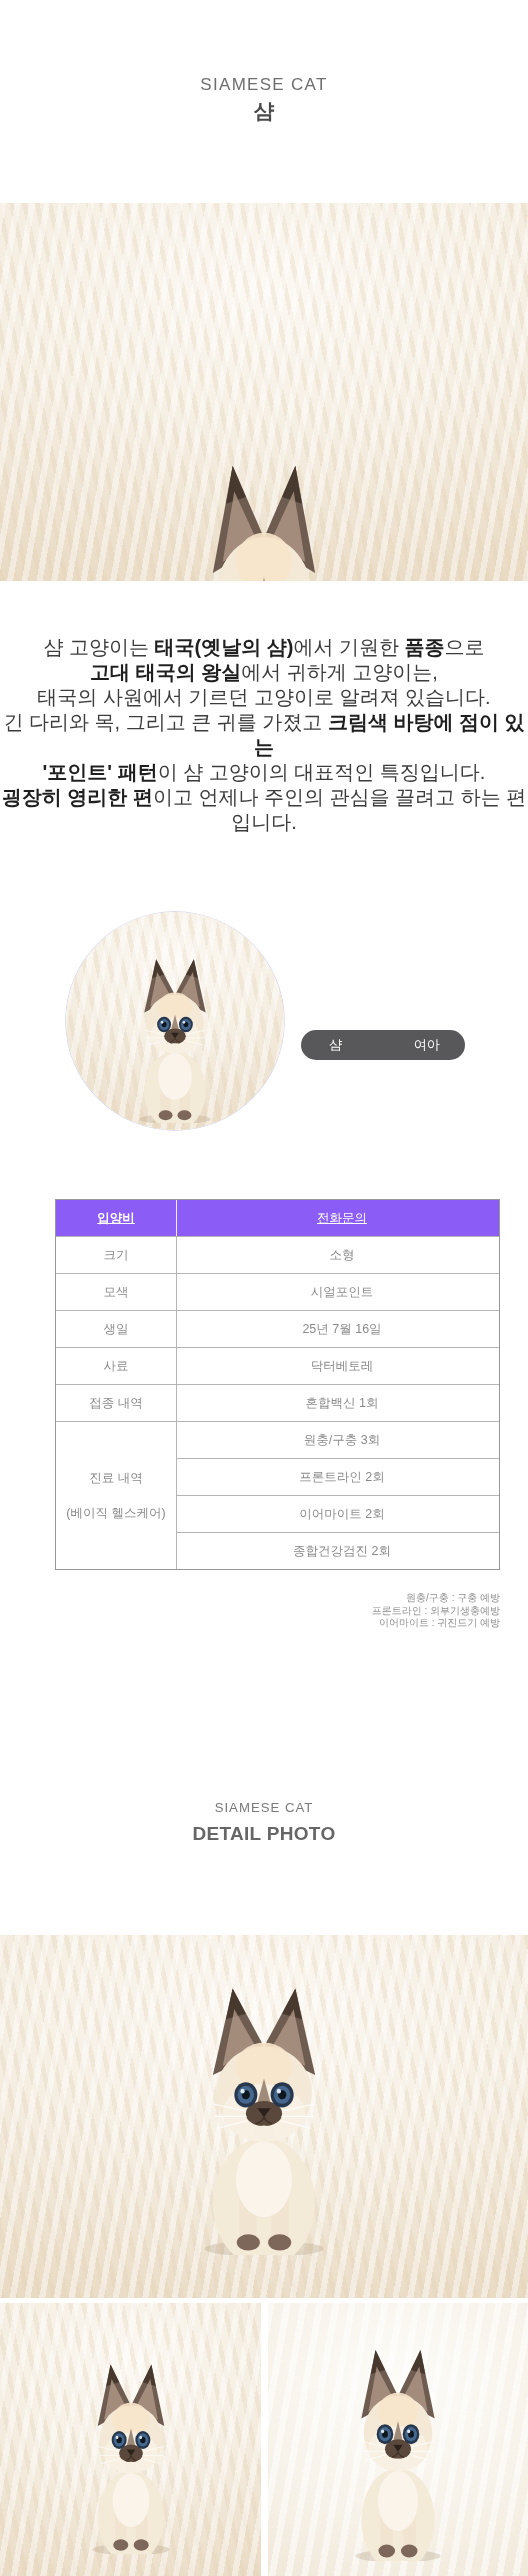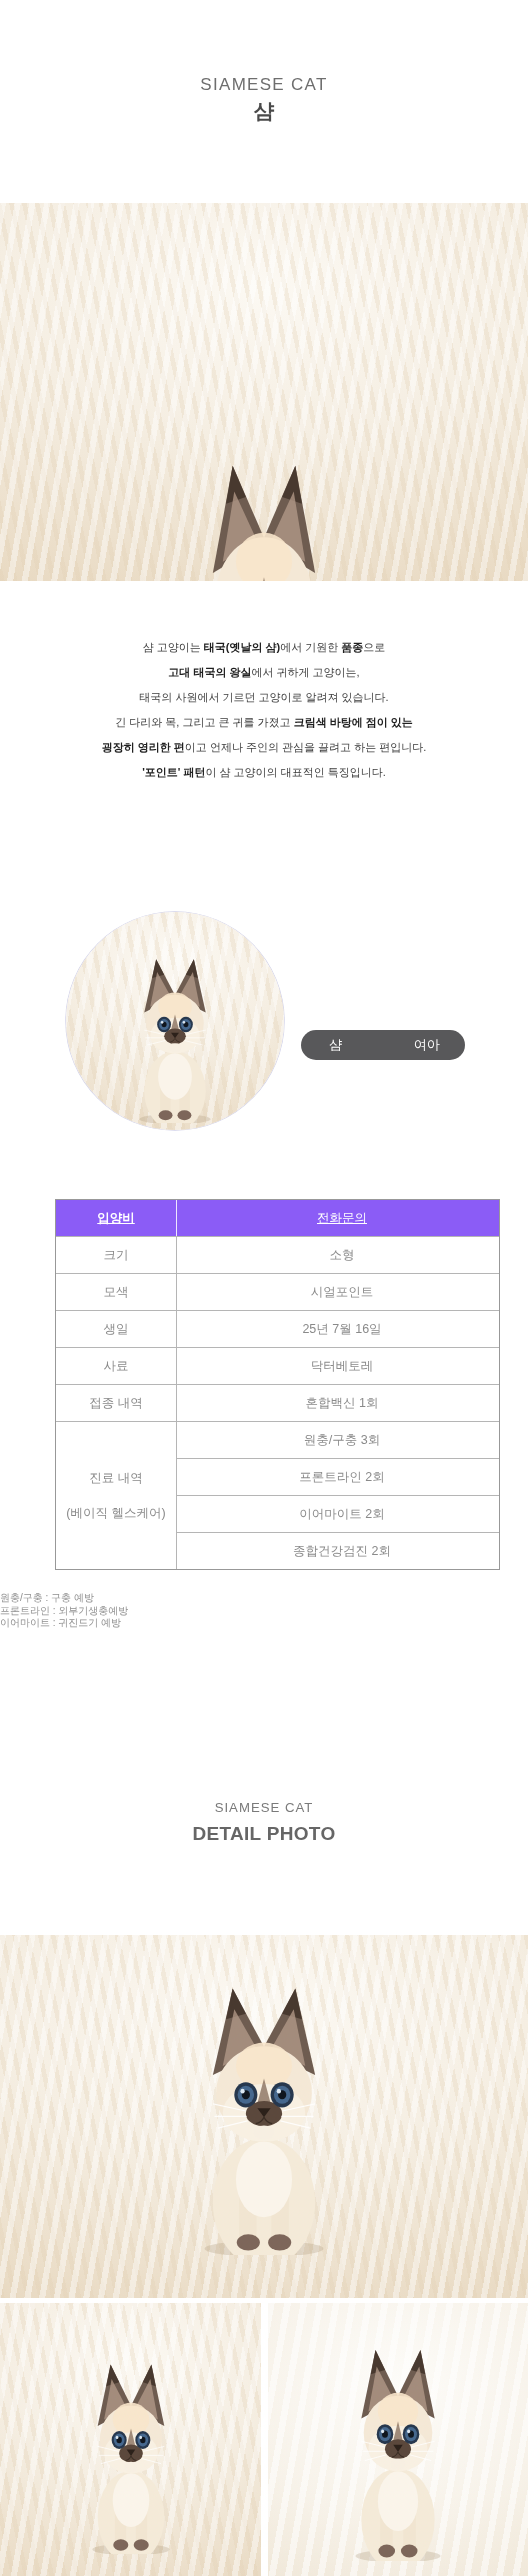--- a/index.html
+++ b/index.html
@@ -32,21 +32,21 @@
   .hero { top:195px; left:0; width:528px; height:378px; }
   .detail-1 { top:1927px; left:0; width:528px; height:363px; }
   .bottom-left { top:2295px; left:0; width:261px; height:281px; }
   .bottom-right { top:2295px; left:268px; width:260px; height:281px; }
   .profile-circle { top:904px; left:66px; width:218px; height:218px; border-radius:50%;
     box-shadow:0 0 0 0.7px rgba(150,150,205,0.45); }
   .kitten { position:absolute; left:50%; transform:translateX(-50%); display:block; }
 
   
   .desc { position:absolute; top:627px; left:0; width:528px; text-align:center;
-    font-size:11px; line-height:25px; color:#3c3c3c; }
+    font-size:20px; line-height:25px; color:#3c3c3c; }
   .desc strong { font-weight:700; color:#1f1f1f; }
 
   
   .badge { position:absolute; top:1022px; left:301px; width:164px; height:30px;
     background:#58585a; border-radius:15px; display:flex; align-items:center;
     justify-content:space-between; padding:0 25px 0 28px; color:#ffffff; font-size:13.2px; font-weight:500; }
 
   
   .info-table { position:absolute; top:1191px; left:55px; width:445px;
     display:grid; grid-template-columns:120px 1fr; grid-template-rows:36px repeat(9,37px);
@@ -54,21 +54,21 @@
   .cell { display:flex; align-items:center; justify-content:center; text-align:center;
     font-size:12.5px; color:#8a8a8a; line-height:17px; }
   .cell.vcol { border-left:0.7px solid #b5b5b5;padding-left:8px; }
   .cell.bt { border-top:0.7px solid #b5b5b5;text-align:center; }
   .cell.head { background:#8b5cf6; color:#ffffff;text-decoration:underline; }
   .cell.head-label { font-weight:700; }
   .cell.head.vcol { border-left:0.7px solid rgba(255,255,255,0.85); }
   .cell.group-label { grid-row:span 4; flex-direction:column;gap:18px; }
 
   
-  .notes { position:absolute; top:1584px; left:0; width:500px; 
+  .notes { position:absolute; top:1584px; left:0; width:500px; text-align:right;
     font-size:10px; line-height:12.5px; color:#8f8f8f; }
 
   .hidden-defs { position:absolute; width:0; height:0; overflow:hidden; }
 </style>
 </head>
 <body>
 
 <svg class="hidden-defs" aria-hidden="true">
   <defs>
     <g id="kitten-art">
@@ -117,22 +117,22 @@
     <svg class="kitten" style="top:236px; width:198px; height:357px;" viewBox="0 0 240 320" preserveAspectRatio="none">
         <use href="#kitten-art"></use>
       </svg>
   </div>
 
   <div class="desc">
     <p><span>샴 고양이는 </span><strong>태국(옛날의 샴)</strong><span>에서 기원한 </span><strong>품종</strong><span>으로</span></p>
     <p><strong>고대 태국의 왕실</strong><span>에서 귀하게 고양이는,</span></p>
     <p><span>태국의 사원에서 기르던 고양이로 알려져 있습니다.</span></p>
     <p><span>긴 다리와 목, 그리고 큰 귀를 가졌고 </span><strong>크림색 바탕에 점이 있는</strong></p>
+    <p><strong>'포인트' 패턴</strong><span>이 샴 고양이의 대표적인 특징입니다.</span></p>
     <p><strong>굉장히 영리한 편</strong><span>이고 언제나 주인의 관심을 끌려고 하는 편입니다.</span></p>
-    <p><strong>'포인트' 패턴</strong><span>이 샴 고양이의 대표적인 특징입니다.</span></p>
   </div>
 
   <div class="photo fur profile-circle">
     <svg class="kitten" style="top:34px; width:119px; height:177px;" viewBox="0 0 240 320" preserveAspectRatio="none">
         <use href="#kitten-art"></use>
       </svg>
   </div>
 
   <div class="badge">
     <span>샴</span>

